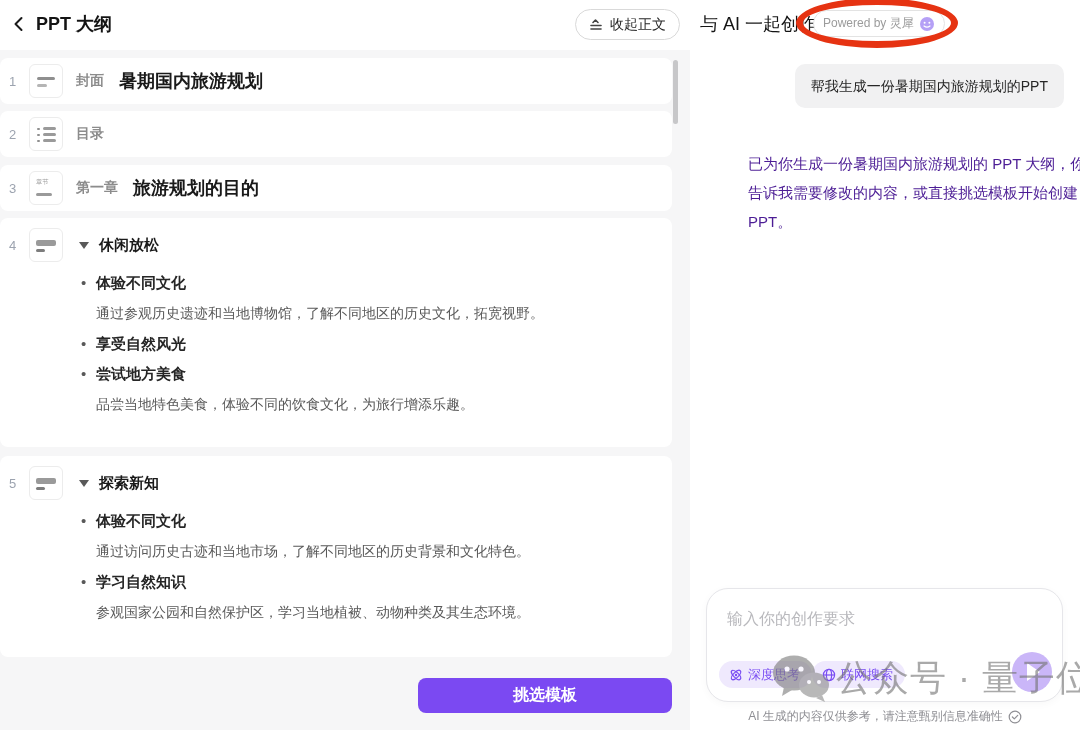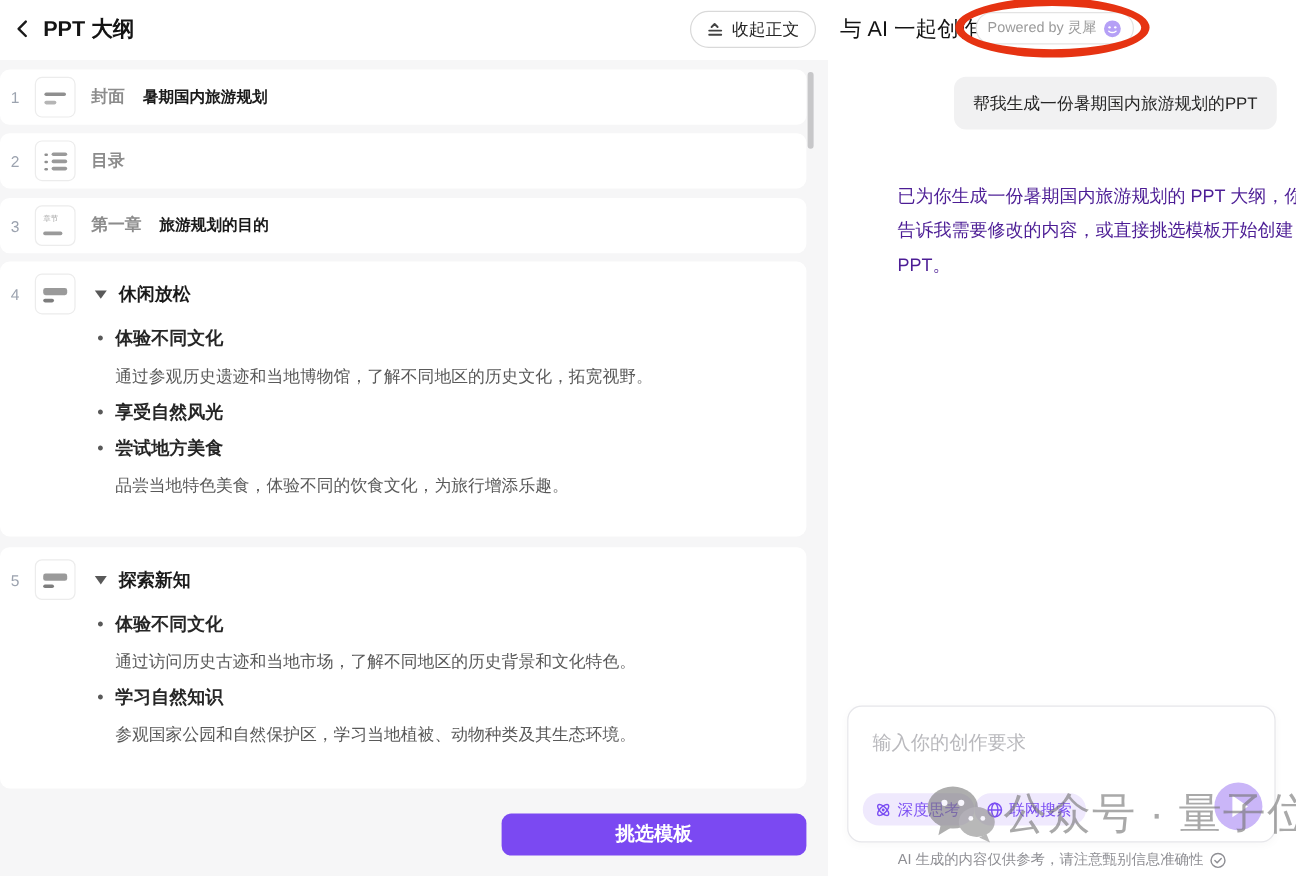--- a/index.html
+++ b/index.html
@@ -18,21 +18,21 @@
     border:1px solid #e3e3e3; border-radius:14px; background:#fff; font-size:12px; color:#9b9b9b; z-index:6; }
   .red-oval { position:absolute; left:796px; top:-2px; width:162px; height:50px; border:7px solid #e63312; border-radius:50%; z-index:7; pointer-events:none; }
 
   
   .left-bg { position:absolute; left:0; top:50px; width:690px; height:680px; background:#f6f6f7; }
   .card { position:absolute; left:0; width:672px; background:#fff; border-radius:8px; }
   .row { display:flex; align-items:center; height:46px; padding-left:9px; }
   .num { width:17px; font-size:13px; color:#9ca3af; flex:none; }
   .slide-icon { width:34px; height:34px; border:1px solid #ececec; border-radius:6px; margin-left:3px; flex:none; position:relative; background:#fff; }
   .outline-label { margin-left:13px; font-size:14px; font-weight:600; color:#8c8c8c; }
-  .outline-title { margin-left:15px; font-size:13px; font-weight:700; color:#1a1a1a; }
+  .outline-title { margin-left:15px; font-size:18px; font-weight:700; color:#1a1a1a; }
   .caret { width:0; height:0; border-left:5px solid transparent; border-right:5px solid transparent; border-top:7px solid #595959; margin-left:16px; flex:none; }
   .sec-title { margin-left:10px; font-size:15px; font-weight:700; color:#1a1a1a; }
   .bullets { margin:3px 20px 0 96px; }
   .b-head { position:relative; line-height:30px; font-size:15px; font-weight:700; color:#262626; }
   .b-head::before { content:"•"; position:absolute; left:-15px; color:#595959; font-weight:400; }
   .b-desc { line-height:30px; font-size:14px; color:#595959; margin-bottom:1px; }
   
   .ic-cover .l1 { position:absolute; left:7px; top:12px; width:18px; height:3px; background:#8f8f8f; border-radius:2px; }
   .ic-cover .l2 { position:absolute; left:7px; top:19px; width:10px; height:3px; background:#b5b5b5; border-radius:2px; }
   .ic-toc .r { position:absolute; left:7px; width:19px; height:3px; }
@@ -44,21 +44,21 @@
   .ic-sec .b2 { position:absolute; left:6px; top:20px; width:9px; height:3px; background:#7d7d7d; border-radius:2px; }
   .scroll-thumb { position:absolute; left:673px; top:60px; width:5px; height:64px; background:#c7c7c9; border-radius:3px; }
   .template-btn { position:absolute; left:418px; top:678px; width:254px; height:35px; background:#7b49f2; border:none; border-radius:8px;
     color:#fff; font-size:16px; font-weight:700; cursor:pointer; font-family:inherit; }
 
   
   .user-bubble { position:absolute; right:16px; top:64px; max-width:300px; background:#f1f1f2; border-radius:10px;
     padding:12px 16px; font-size:14px; color:#262626; line-height:20px; }
   .ai-msg { position:absolute; left:700px; top:149px; width:372px; font-size:15px; line-height:29px; color:#4c1d95;margin-left:48px; }
   .input-card { position:absolute; left:706px; top:588px; width:357px; height:114px; background:#fff; border:1px solid #e6e6ea;
-    border-radius:12px; box-shadow:0 2px 8px rgba(0,0,0,.03); }
+    border-radius:22px; box-shadow:0 2px 8px rgba(0,0,0,.03); }
   .input-ph { position:absolute; left:20px; top:20px; font-size:16px; color:#b9b9bd; }
   .chips { position:absolute; left:12px; bottom:13px; display:flex; }
   .chip { display:flex; align-items:center; gap:5px; height:27px; padding:0 12px 0 10px; border-radius:14px;
     background:#efe9fd; color:#7a4df3; font-size:13px; cursor:pointer; }
   .send-btn { position:absolute; left:1012px; top:652px; width:40px; height:40px; border-radius:50%; background:#cab6f8; border:none; cursor:pointer; z-index:30; }
   .send-btn .tri { position:absolute; left:15px; top:11px; width:0; height:0; border-top:9px solid transparent; border-bottom:9px solid transparent; border-left:13px solid #fff; }
   .disclaimer { position:absolute; left:690px; top:708px; width:390px; text-align:center; font-size:12px; color:#8f8f94; display:flex; justify-content:center; align-items:center; gap:5px; }
 
   
   .watermark { position:absolute; left:770px; top:651px; display:flex; align-items:center; gap:4px; z-index:40; pointer-events:none; opacity:.62; }

